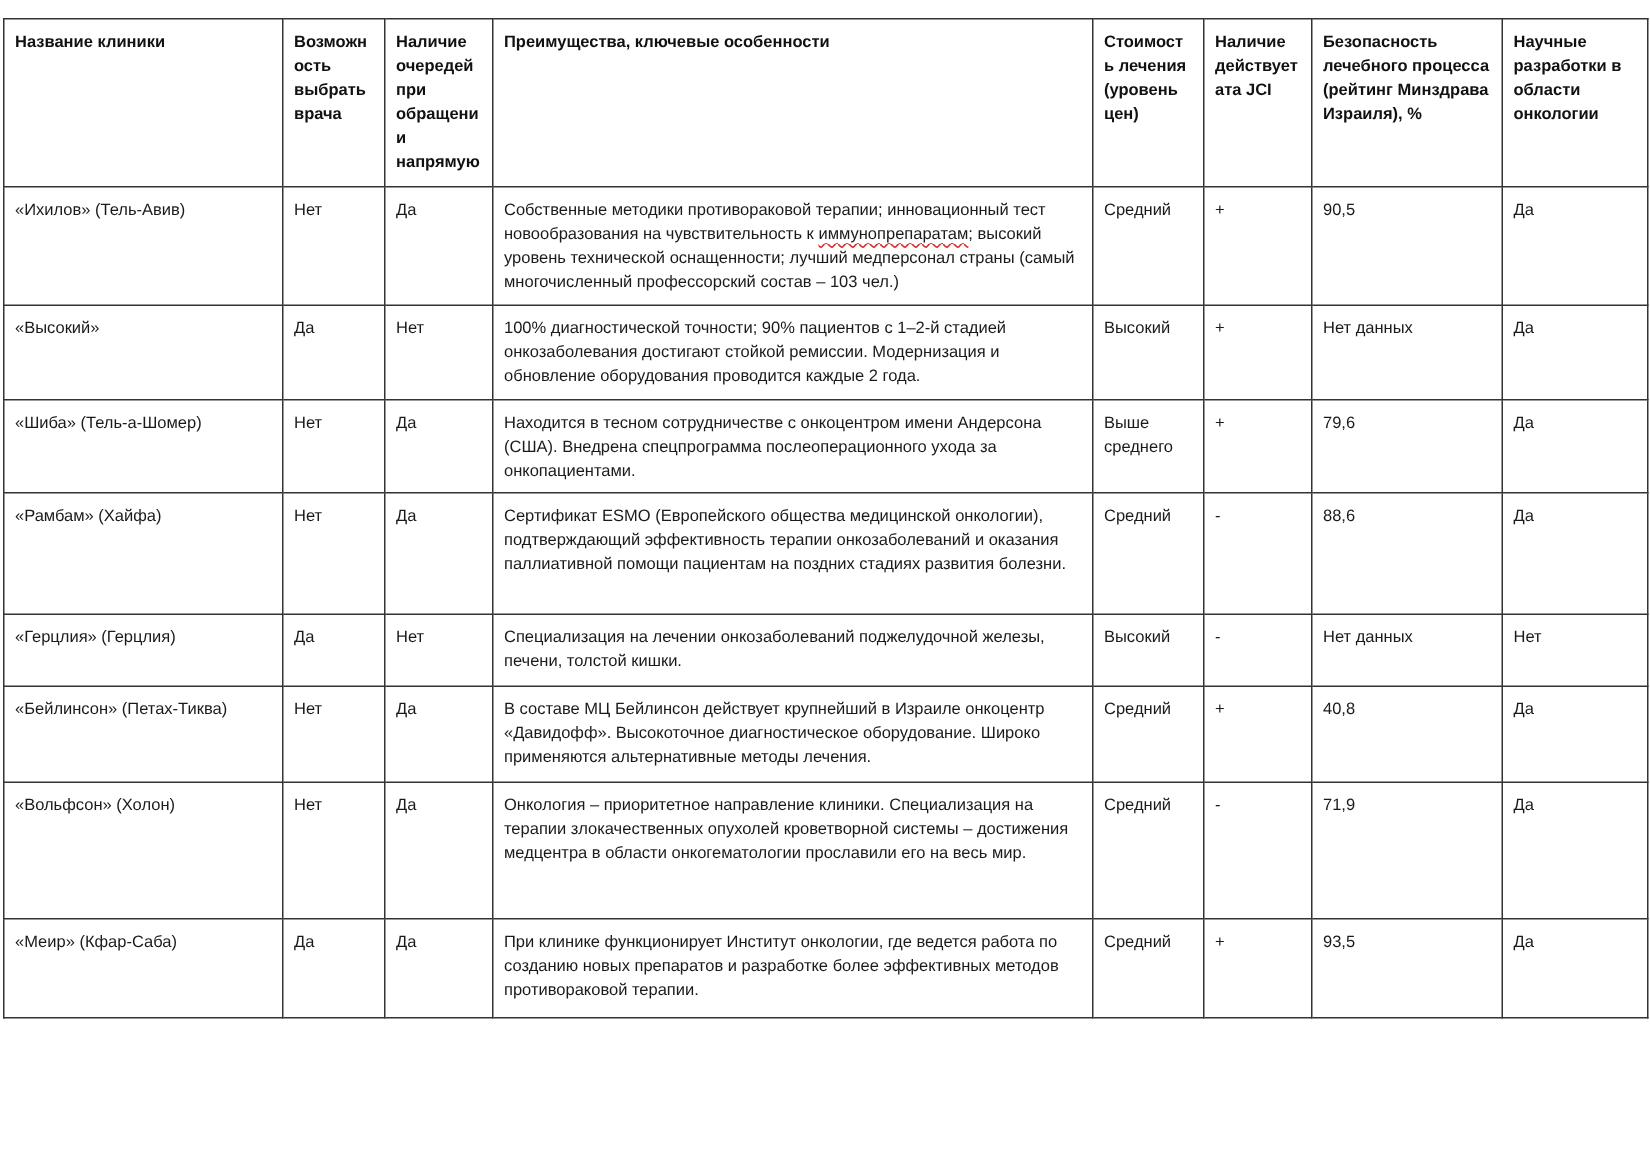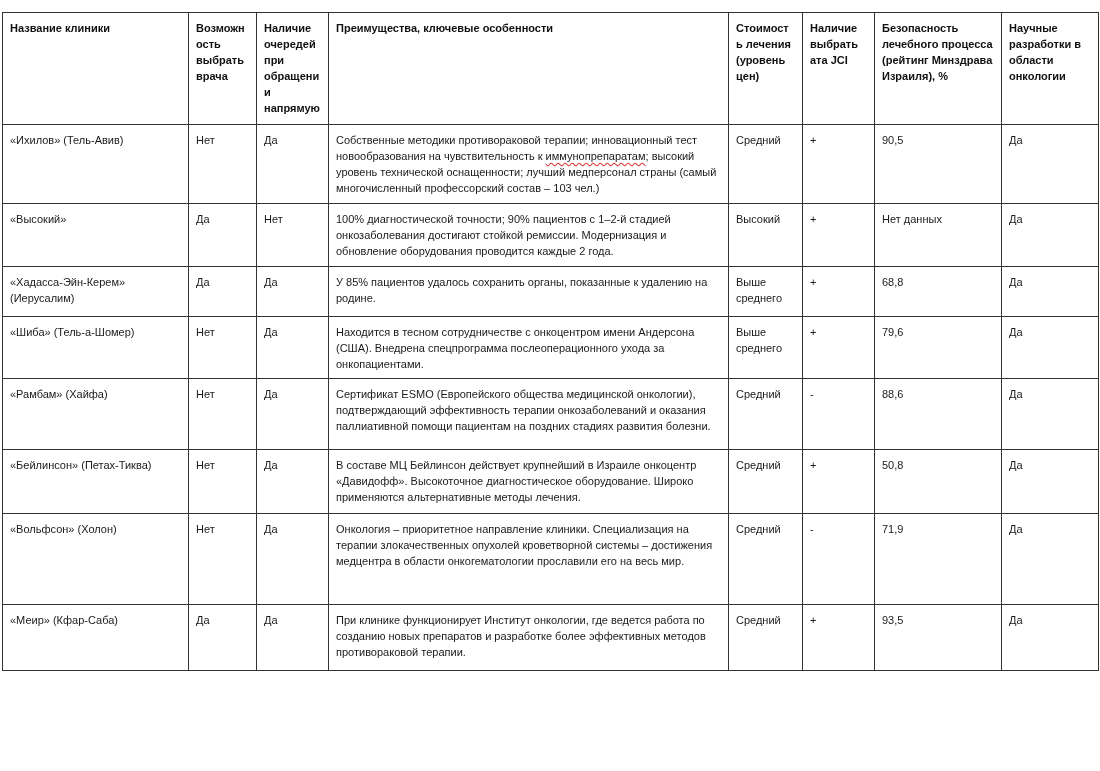--- a/index.html
+++ b/index.html
@@ -22,21 +22,21 @@
     overflow: hidden;
     word-wrap: break-word;
   }
   table.clinics th { font-weight: bold; color: #111111; }
   .spell { text-decoration: underline wavy #d33; text-underline-offset: 2px; margin-top: 47px; }
   tr.hdr { height: 112px; }
   tr.r0 { height: 79px; }
   tr.r1 { height: 63px; }
   tr.r2 { height: 50px; }
   tr.r3 { height: 62px; }
-  tr.r4 { height: 71px; }
+  tr.r4 { height: 81px; }
   tr.r5 { height: 48px; }
   tr.r6 { height: 64px; }
   tr.r7 { height: 91px; }
   tr.r8 { height: 50px; }
   tr.r9 { height: 66px; margin-top: 39px; }
 </style>
 </head>
 <body>
 
 <table class="clinics">
@@ -50,21 +50,21 @@
       <col style="width:127px">
       <col style="width:97px">
   </colgroup>
   <thead>
     <tr class="hdr">
       <th>Название клиники</th>
       <th>Возможн ость выбрать врача</th>
       <th>Наличие очередей при обращени и напрямую</th>
       <th>Преимущества, ключевые особенности</th>
       <th>Стоимость лечения (уровень цен)</th>
-      <th>Наличие выбрать ата JCI</th>
+      <th>Наличие действует ата JCI</th>
       <th>Безопасность лечебного процесса (рейтинг Минздрава Израиля), %</th>
       <th>Научные разработки в области онкологии</th>
     </tr>
   </thead>
   <tbody>
     <tr class="r0">
       <td>«Ихилов» (Тель-Авив)</td>
       <td>Нет</td>
       <td>Да</td>
       <td><span>Собственные методики противораковой терапии; инновационный тест новообразования на чувствительность к </span><span class="spell">иммунопрепаратам</span><span>; высокий уровень технической оснащенности; лучший медперсонал страны (самый многочисленный профессорский состав – 103 чел.)</span></td>
@@ -76,58 +76,58 @@
     <tr class="r1">
       <td>«Высокий»</td>
       <td>Да</td>
       <td>Нет</td>
       <td>100% диагностической точности; 90% пациентов с 1–2-й стадией онкозаболевания достигают стойкой ремиссии. Модернизация и обновление оборудования проводится каждые 2 года.</td>
       <td>Высокий</td>
       <td>+</td>
       <td>Нет данных</td>
       <td>Да</td>
     </tr>
-    <tr class="r2">
-      <td>«Хадасса-Эйн-Керем» (Иерусалим)</td>
-      <td>Да</td>
-      <td>Да</td>
-      <td>У 85% пациентов удалось сохранить органы, показанные к удалению на родине.</td>
-      <td>Выше среднего</td>
-      <td>+</td>
-      <td>68,8</td>
-      <td>Да</td>
-    </tr>
     <tr class="r3">
       <td>«Шиба» (Тель-а-Шомер)</td>
       <td>Нет</td>
       <td>Да</td>
       <td>Находится в тесном сотрудничестве с онкоцентром имени Андерсона (США). Внедрена спецпрограмма послеоперационного ухода за онкопациентами.</td>
       <td>Выше среднего</td>
       <td>+</td>
       <td>79,6</td>
       <td>Да</td>
     </tr>
     <tr class="r4">
       <td>«Рамбам» (Хайфа)</td>
       <td>Нет</td>
       <td>Да</td>
       <td>Сертификат ESMO (Европейского общества медицинской онкологии), подтверждающий эффективность терапии онкозаболеваний и оказания паллиативной помощи пациентам на поздних стадиях развития болезни.</td>
       <td>Средний</td>
       <td>-</td>
       <td>88,6</td>
       <td>Да</td>
     </tr>
+    <tr class="r5">
+      <td>«Герцлия» (Герцлия)</td>
+      <td>Да</td>
+      <td>Нет</td>
+      <td>Специализация на лечении онкозаболеваний поджелудочной железы, печени, толстой кишки.</td>
+      <td>Высокий</td>
+      <td>-</td>
+      <td>Нет данных</td>
+      <td>Нет</td>
+    </tr>
     <tr class="r6">
       <td>«Бейлинсон» (Петах-Тиква)</td>
       <td>Нет</td>
       <td>Да</td>
       <td>В составе МЦ Бейлинсон действует крупнейший в Израиле онкоцентр «Давидофф». Высокоточное диагностическое оборудование. Широко применяются альтернативные методы лечения.</td>
       <td>Средний</td>
       <td>+</td>
-      <td>50,8</td>
+      <td>40,8</td>
       <td>Да</td>
     </tr>
     <tr class="r7">
       <td>«Вольфсон» (Холон)</td>
       <td>Нет</td>
       <td>Да</td>
       <td>Онкология – приоритетное направление клиники. Специализация на терапии злокачественных опухолей кроветворной системы – достижения медцентра в области онкогематологии прославили его на весь мир.</td>
       <td>Средний</td>
       <td>-</td>
       <td>71,9</td>

